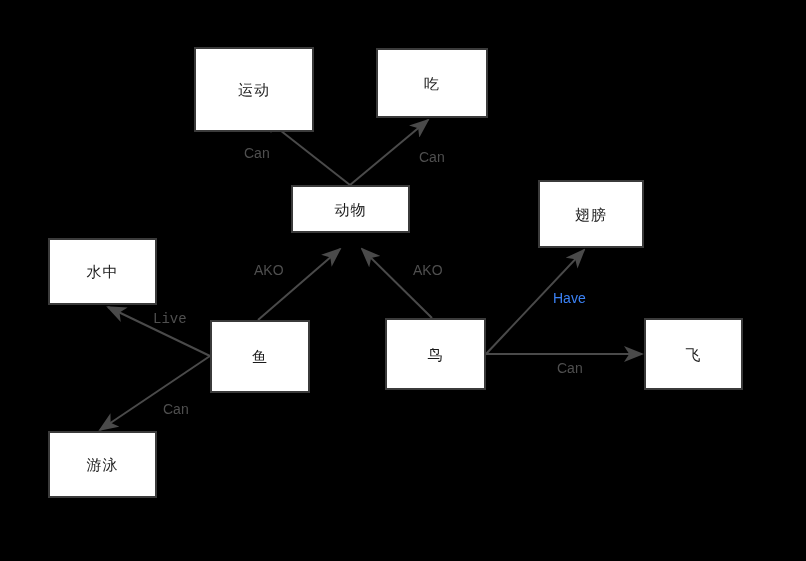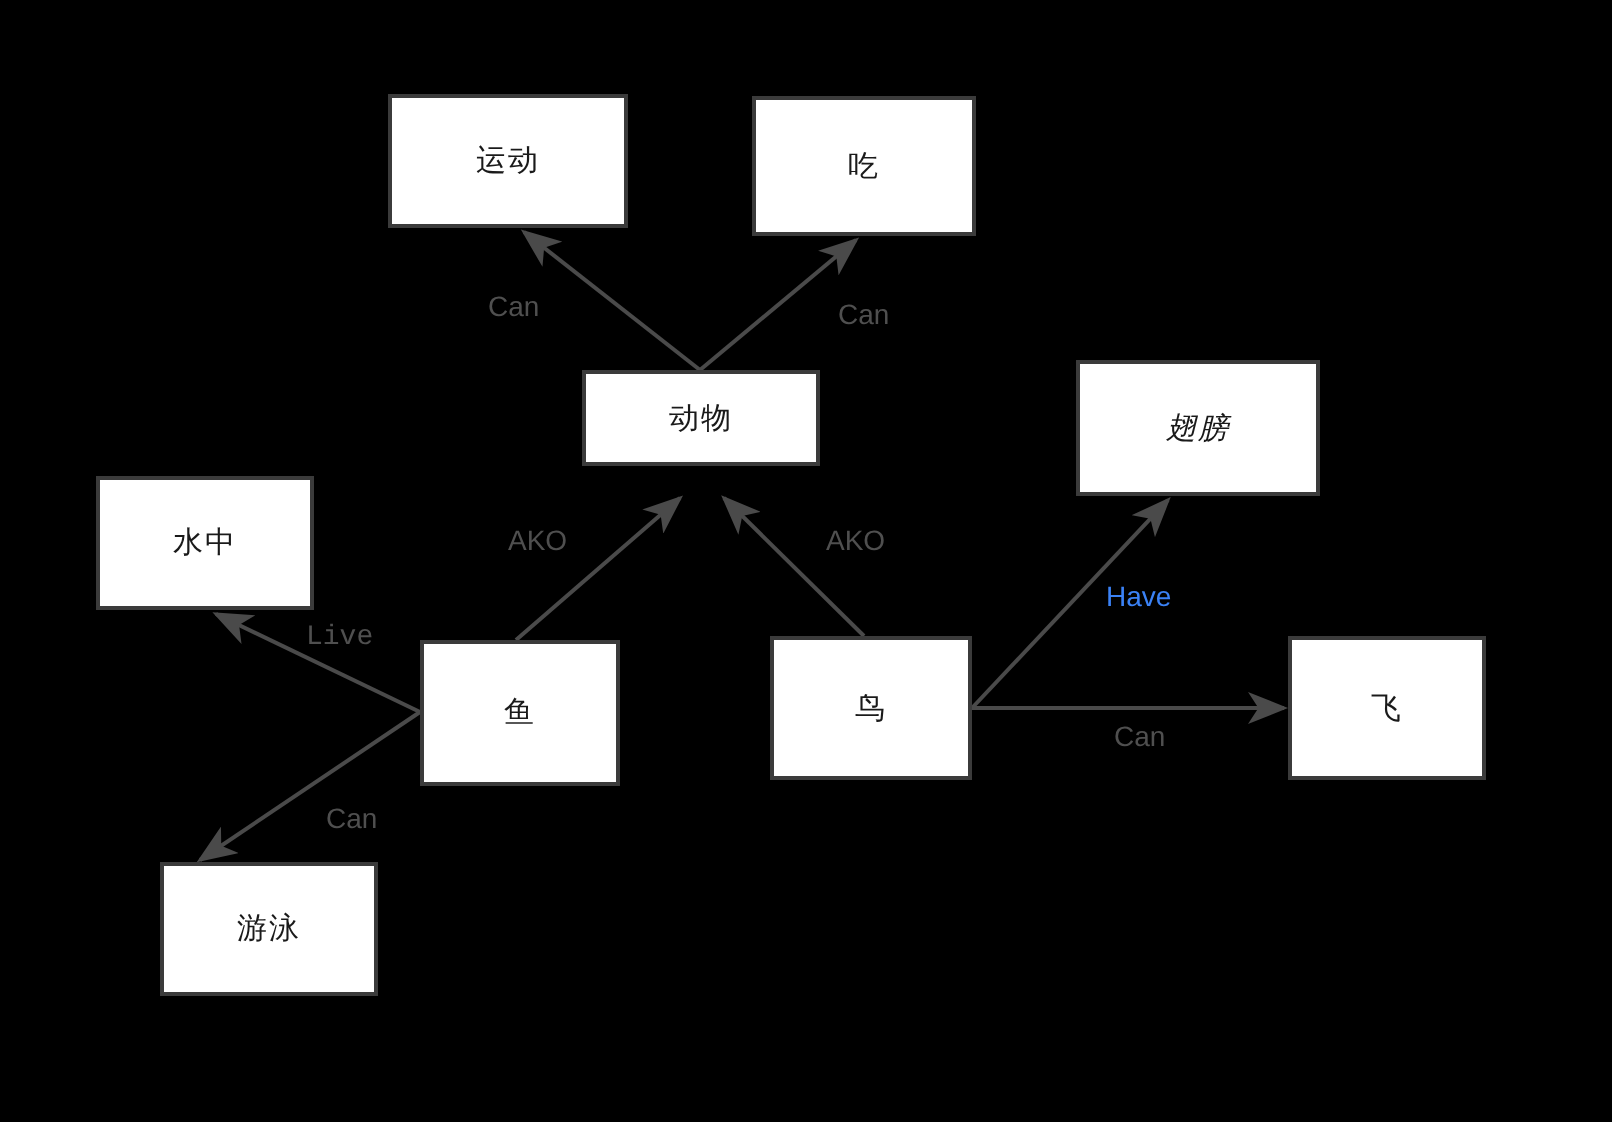--- a/index.html
+++ b/index.html
@@ -66,45 +66,45 @@
         <line x1="258" y1="320" x2="340" y2="249" stroke="#4a4a4a" stroke-width="2" marker-end="url(#arrowhead)"></line>
         <line x1="432" y1="318" x2="362" y2="249" stroke="#4a4a4a" stroke-width="2" marker-end="url(#arrowhead)"></line>
         <line x1="210" y1="356" x2="108" y2="307" stroke="#4a4a4a" stroke-width="2" marker-end="url(#arrowhead)"></line>
         <line x1="210" y1="356" x2="100" y2="430" stroke="#4a4a4a" stroke-width="2" marker-end="url(#arrowhead)"></line>
         <line x1="486" y1="354" x2="584" y2="250" stroke="#4a4a4a" stroke-width="2" marker-end="url(#arrowhead)"></line>
         <line x1="486" y1="354" x2="642" y2="354" stroke="#4a4a4a" stroke-width="2" marker-end="url(#arrowhead)"></line>
       </g>
   </svg>
 
   <div id="nodes-group">
-      <div class="node" style="left: 194px; top: 47px; width: 120px; height: 67px; background: rgb(255, 255, 255); border-color: rgb(59, 59, 59); color: rgb(26, 26, 26);">
+      <div class="node" style="left: 194px; top: 47px; width: 120px; height: 85px; background: rgb(255, 255, 255); border-color: rgb(59, 59, 59); color: rgb(26, 26, 26);">
         <span>运动</span>
       </div>
       <div class="node" style="left: 376px; top: 48px; width: 112px; height: 70px; background: rgb(255, 255, 255); border-color: rgb(59, 59, 59); color: rgb(26, 26, 26);">
         <span>吃</span>
       </div>
       <div class="node" style="left: 291px; top: 185px; width: 119px; height: 48px; background: rgb(255, 255, 255); border-color: rgb(59, 59, 59); color: rgb(26, 26, 26);">
         <span>动物</span>
       </div>
-      <div class="node" style="left: 538px; top: 180px; width: 122px; height: 68px; background: rgb(255, 255, 255); border-color: rgb(59, 59, 59); color: rgb(26, 26, 26); font-style: italic;">
+      <div class="node" style="left: 538px; top: 180px; width: 106px; height: 68px; background: rgb(255, 255, 255); border-color: rgb(59, 59, 59); color: rgb(26, 26, 26);">
         <span>翅膀</span>
       </div>
       <div class="node" style="left: 48px; top: 238px; width: 109px; height: 67px; background: rgb(255, 255, 255); border-color: rgb(59, 59, 59); color: rgb(26, 26, 26); justify-content: center;">
         <span>水中</span>
       </div>
       <div class="node" style="left: 210px; top: 320px; width: 100px; height: 73px; background: rgb(255, 255, 255); border-color: rgb(59, 59, 59); color: rgb(26, 26, 26);">
         <span>鱼</span>
       </div>
       <div class="node" style="left: 385px; top: 318px; width: 101px; height: 72px; background: rgb(255, 255, 255); border-color: rgb(59, 59, 59); color: rgb(26, 26, 26);">
         <span>鸟</span>
       </div>
       <div class="node" style="left: 644px; top: 318px; width: 99px; height: 72px; background: rgb(255, 255, 255); border-color: rgb(59, 59, 59); color: rgb(26, 26, 26);">
         <span>飞</span>
       </div>
-      <div class="node" style="left: 48px; top: 431px; width: 109px; height: 67px; background: rgb(255, 255, 255); border-color: rgb(59, 59, 59); color: rgb(26, 26, 26); margin-left: 32px;">
+      <div class="node" style="left: 48px; top: 431px; width: 109px; height: 67px; background: rgb(255, 255, 255); border-color: rgb(59, 59, 59); color: rgb(26, 26, 26);">
         <span>游泳</span>
       </div>
     </div>
   <div id="labels-group">
       <div class="edge-label" style="left: 244px; top: 146px; color: rgb(79, 79, 79);">Can</div>
       <div class="edge-label" style="left: 419px; top: 150px; color: rgb(79, 79, 79);">Can</div>
       <div class="edge-label" style="left: 254px; top: 263px; color: rgb(79, 79, 79);">AKO</div>
       <div class="edge-label" style="left: 413px; top: 263px; color: rgb(79, 79, 79);">AKO</div>
       <div class="edge-label" style="left: 153px; top: 312px; color: rgb(79, 79, 79); font-family: Liberation Mono, monospace;">Live</div>
       <div class="edge-label" style="left: 163px; top: 402px; color: rgb(79, 79, 79);">Can</div>

